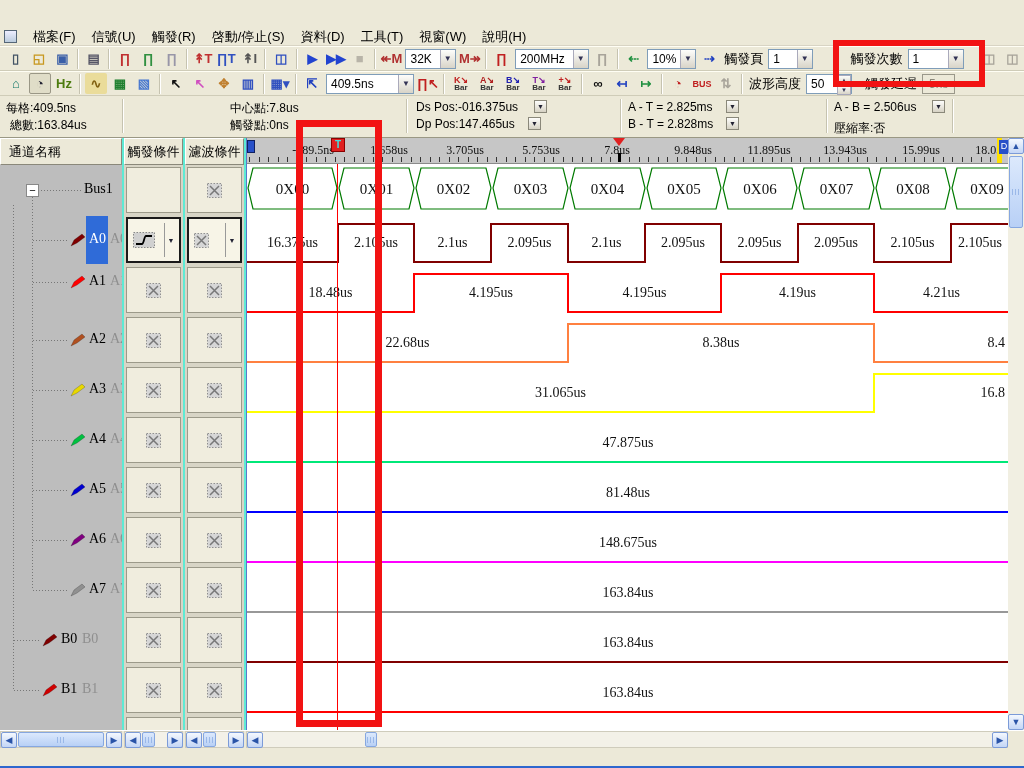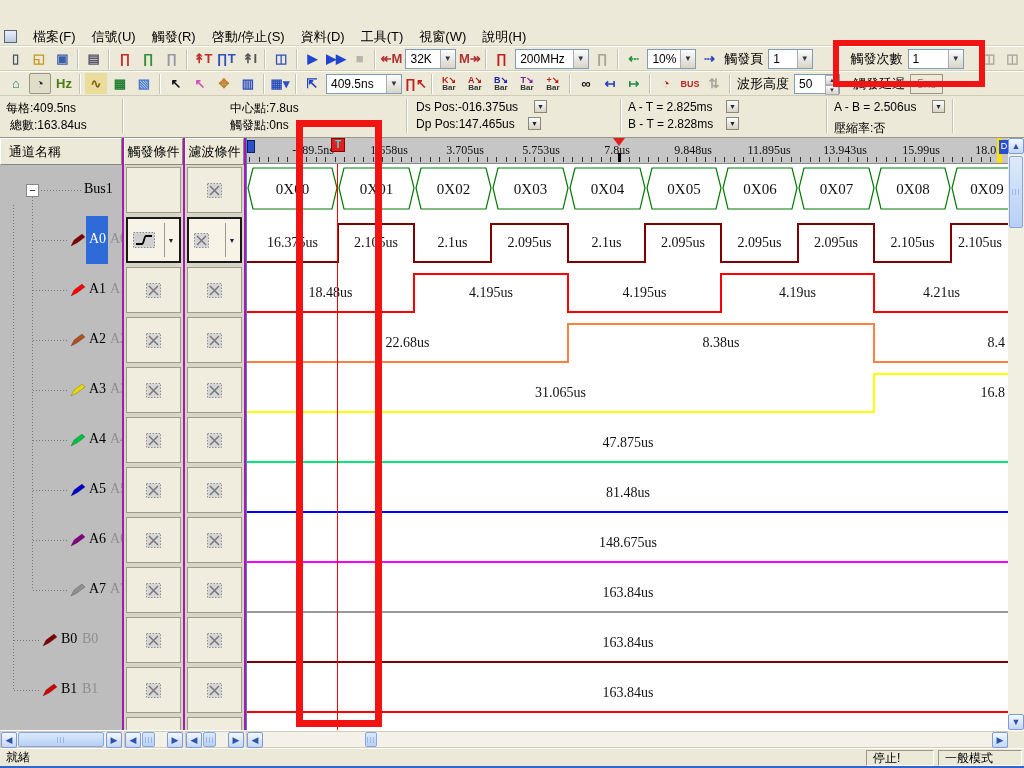--- a/index.html
+++ b/index.html
@@ -44,21 +44,21 @@
   .graybox{height:20px;border:1px solid #9a988a;background:#ECE9D8;color:#8a887a;
     display:flex;align-items:center;padding:0 6px;margin:0 2px;}
   
   #infobar{position:absolute;left:0;top:96px;width:1024px;height:42px;background:#ECE9D8;
     border-bottom:1px solid #9a9884;}
   .info-line{position:absolute;white-space:nowrap;font-size:12px;}
   .groove{position:absolute;top:3px;height:34px;width:2px;border-left:1px solid #c6c3b0;border-right:1px solid #fff;}
   .mini-dd{position:absolute;width:13px;height:13px;background:linear-gradient(#fdfdfb,#d6d2c4);
     border:1px solid #8a887a;font-size:7px;line-height:11px;text-align:center;color:#223;}
   
-  #main{position:absolute;left:0;top:138px;width:1024px;height:592px;background:#a21caf;}
+  #main{position:absolute;left:0;top:138px;width:1024px;height:592px;background:#5eead4;}
   .colhead{position:absolute;top:0;height:27px;background:#ECE9D8;border:1px solid #fff;
     border-right-color:#8a887a;border-bottom-color:#8a887a;font-size:13px;display:flex;align-items:center;}
   #names-body{position:absolute;left:0;top:27px;width:122px;height:565px;background:#BDBDBD;overflow:hidden;}
   .chname{font-family:"Liberation Serif",serif;font-size:14px;}
   .chport{font-family:"Liberation Serif",serif;font-size:14px;color:#8f8f8f;}
   .dotv{position:absolute;width:1px;background-image:repeating-linear-gradient(#777 0 1px,transparent 1px 3px);}
   .doth{position:absolute;height:1px;background-image:repeating-linear-gradient(90deg,#777 0 1px,transparent 1px 3px);}
   .cellcol{position:absolute;top:27px;width:59px;height:565px;background:#d8d5c6;overflow:hidden;}
   .cell{position:absolute;left:2px;width:55px;height:46px;background:#F0EDDE;border:1px solid #9c9a8a;
     display:flex;align-items:center;justify-content:center;}
@@ -175,21 +175,21 @@
       <div class="tbtn" style="color: rgb(72, 120, 208);">▧</div>
       <div class="tsep"></div>
       <div class="tbtn" style="color: rgb(17, 17, 17);">↖</div>
       <div class="tbtn" style="color: rgb(208, 80, 192);">↖</div>
       <div class="tbtn" style="color: rgb(192, 128, 48);">✥</div>
       <div class="tbtn" style="color: rgb(48, 80, 192);">▥</div>
       <div class="tsep"></div>
       <div class="tbtn" style="color: rgb(48, 80, 192);">▦▾</div>
       <div class="tsep"></div>
       <div class="tbtn" style="color: rgb(32, 64, 192);">⇱</div>
-      <div class="tcombo" style="width: 76px;">
+      <div class="tcombo" style="width: 88px;">
         <div class="val">409.5ns</div>
         <div class="dd">▼</div>
       </div>
       <div class="tbtn" style="color: rgb(192, 32, 32);">∏↖</div>
       <div class="tsep"></div>
       <div class="baric tbtn">
         <div style="color: rgb(192, 32, 32); font-size: 9px;">K↘</div>
         <div style="color: rgb(51, 51, 51);">Bar</div>
       </div>
       <div class="baric tbtn">
@@ -268,21 +268,21 @@
         </div>
         <div style="position: absolute; left: 0px; top: 50px; width: 122px; height: 50px;">
           <div class="doth" style="left: 33px; top: 25px; width: 36px;"></div>
           <div style="position: absolute; left: 70px; top: 18px; width: 16px; height: 14px;"><svg width="16" height="14">
               <path d="M1 13 L4 7 L12 1 L15 4 L7 10 Z" fill="#800000" stroke="#00000033"></path>
             </svg></div>
           <div style="position: absolute; left: 86px; top: 1px; width: 22px; height: 48px; background: rgb(47, 107, 216);"></div>
           <div class="chname" style="position: absolute; left: 89px; top: 16px; color: rgb(255, 255, 255);">A0</div>
           <div class="chport" style="position: absolute; left: 110px; top: 16px;">A0</div>
         </div>
-        <div style="position: absolute; left: 0px; top: 100px; width: 98px; height: 50px;">
+        <div style="position: absolute; left: 0px; top: 92px; width: 98px; height: 50px;">
           <div class="doth" style="left: 33px; top: 25px; width: 36px;"></div>
           <div style="position: absolute; left: 70px; top: 18px; width: 16px; height: 14px;"><svg width="16" height="14">
               <path d="M1 13 L4 7 L12 1 L15 4 L7 10 Z" fill="#FF0000" stroke="#00000033"></path>
             </svg></div>
           <div class="chname" style="position: absolute; left: 89px; top: 16px;">A1</div>
           <div class="chport" style="position: absolute; left: 110px; top: 16px;">A1</div>
         </div>
         <div style="position: absolute; left: 0px; top: 150px; width: 122px; height: 50px;">
           <div class="doth" style="left: 33px; top: 25px; width: 36px;"></div>
           <div style="position: absolute; left: 70px; top: 18px; width: 16px; height: 14px;"><svg width="16" height="14">
@@ -689,23 +689,18 @@
         <div class="sbtn" style="left: 42px; top: 0px;">▶</div>
         <div class="sthumb" style="left: 17px; top: 0px; width: 13px; height: 15px;"></div>
       </div>
       <div class="htrack" style="left: 246px; width: 762px;">
         <div class="sbtn" style="left: 0px; top: 0px;">◀</div>
         <div class="sbtn" style="left: 745px; top: 0px;">▶</div>
         <div class="sthumb" style="left: 118px; top: 0px; width: 12px; height: 15px;"></div>
       </div>
     </div>
 
-  <div id="statusbar">
-    <div class="scell" style="left:0;width:862px;border:none">就緒</div>
-    <div class="scell" style="left:866px;width:68px">停止!</div>
-    <div class="scell" style="left:938px;width:84px">一般模式</div>
-  </div>
   <div id="winedge"></div>
 
   <div class="redrect" style="left:833px;top:40px;width:152px;height:47px"></div>
   <div class="redrect" style="left:296px;top:120px;width:86px;height:607px;border-width:7px"></div>
 
 </div>
 
 </body></html>

